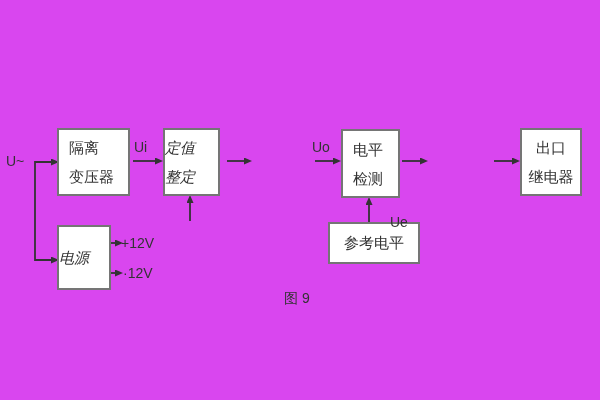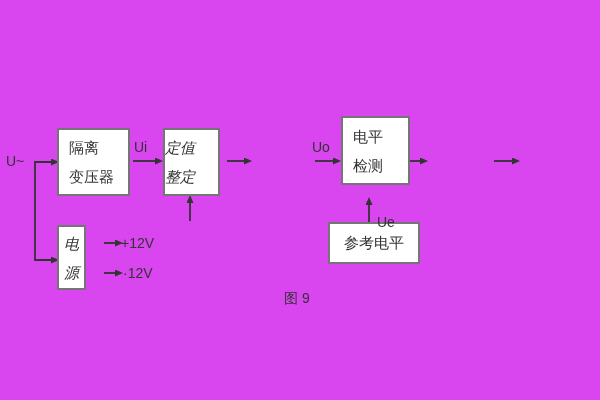--- a/index.html
+++ b/index.html
@@ -73,37 +73,39 @@
     </g>
   </svg>
 
   <div class="box align-left" style="left:57px; top:128px; width:73px; height:68px;">隔离
 变压器</div>
 
   <div class="box align-left-sm" style="left:163px; top:128px; width:57px; height:68px;">定值
 整定</div>
 
 
-  <div class="box align-left" style="left:341px; top:116px; width:69px; height:69px;">电平
+  <div class="box align-left" style="left:341px; top:129px; width:59px; height:69px;">电平
 检测</div>
 
 
+  <div class="box align-center" style="left:520px; top:128px; width:62px; height:68px;">出口
+继电器</div>
 
-  <div class="box align-left-sm" style="left:57px; top:225px; width:29px; height:65px;">电源</div>
+  <div class="box align-left-sm" style="left:57px; top:225px; width:54px; height:65px;">电源</div>
 
 
   <div class="box align-center" style="left:328px; top:222px; width:92px; height:42px; line-height:20px;">参考电平</div>
 
   <div class="sig-label" style="left:6px; top:153px;">U~</div>
 
   <div class="sig-label" style="left:134px; top:139px;">Ui</div>
 
   <div class="sig-label" style="left:312px; top:139px;">Uo</div>
 
-  <div class="sig-label" style="left:377px; top:214px;">Ue</div>
+  <div class="sig-label" style="left:390px; top:214px;">Ue</div>
 
   <div class="sig-label" style="left:113px; top:235px;margin-left:8px;">+12V</div>
 
   <div class="sig-label" style="left:123px; top:265px;">·12V</div>
 
   <div class="caption" style="left:284px; top:290px;">图 9</div>
 
 </div>
 
 </body></html>

